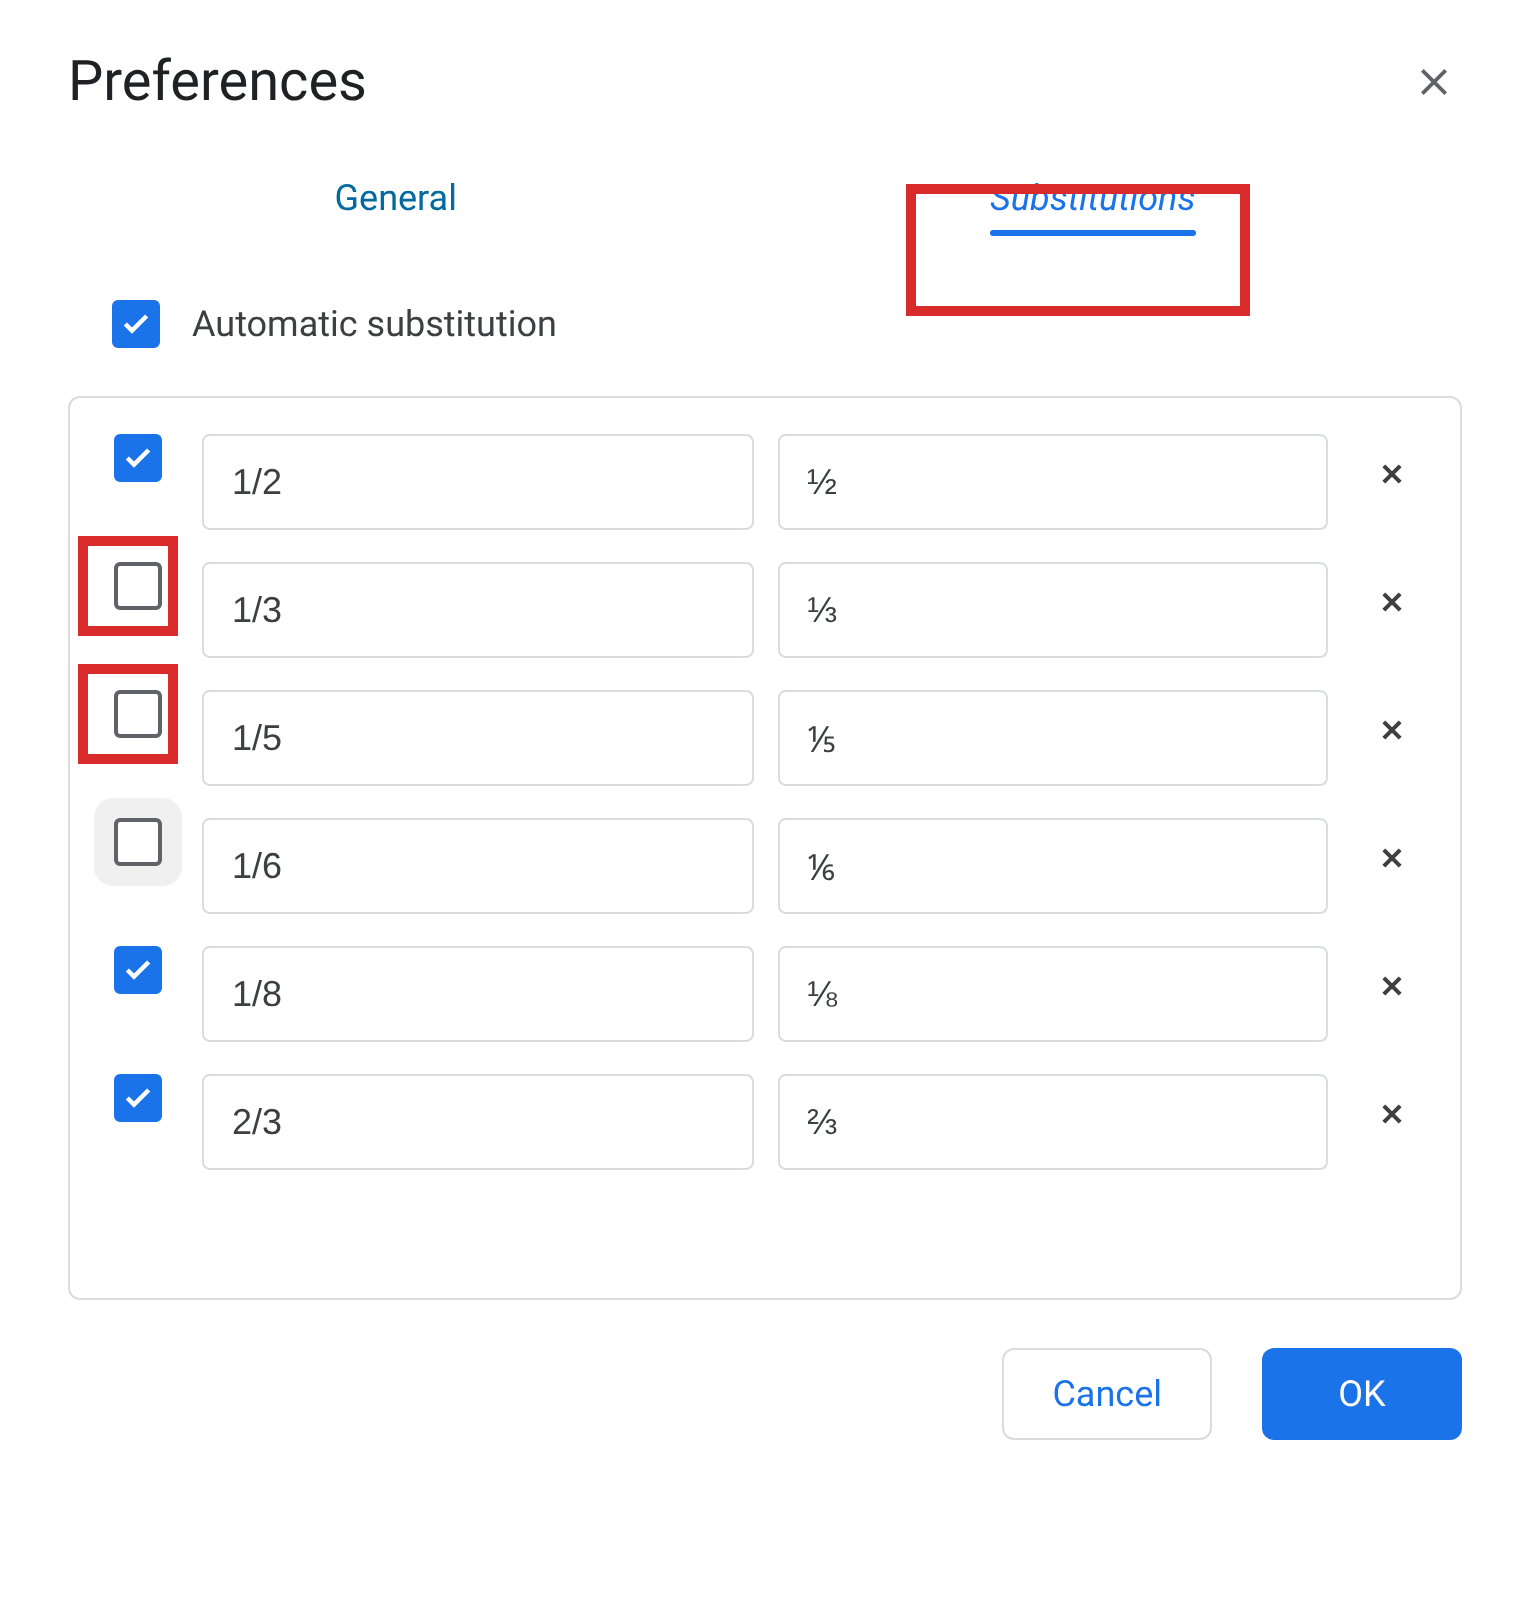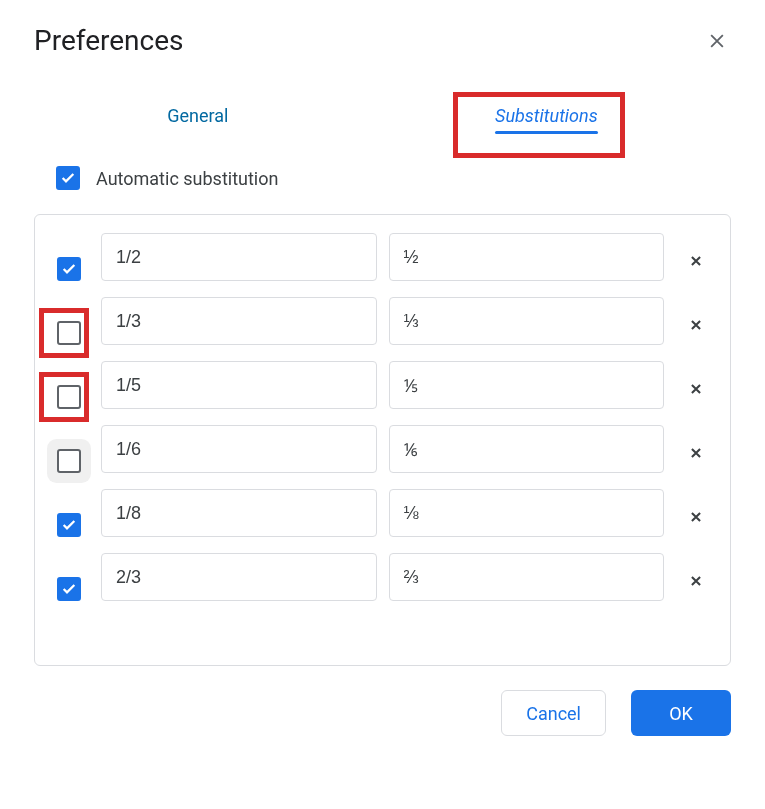--- a/index.html
+++ b/index.html
@@ -11,21 +11,21 @@
       position: relative;
       color: #3c4043;
     }
     .dialog {
       padding: 24px 34px 20px 34px;
     }
     .header-row {
       display: flex;
       justify-content: space-between;
       align-items: center;
-      margin-bottom: 42px;
+      margin-bottom: 26px;
     }
     .title {
       font-size: 28px;
       font-weight: 400;
       color: #202124;
     }
     .close-btn {
       width: 28px; height: 28px;
       display: flex; align-items: center; justify-content: center;
       cursor: pointer;
@@ -94,21 +94,21 @@
       height: 452px;
       overflow: hidden;
       position: relative;
       padding: 10px 8px 0 8px;
     }
     .rows {
       height: 100%;
     }
     .row {
       display: flex;
-      align-items: flex-end;
+      align-items: flex-start;
       gap: 12px;
       padding: 8px 6px;
     }
     .row .cb-cell {
       width: 40px;
       display: flex;
       justify-content: center;
       position: relative;
     }
     .row input[type=text] {

